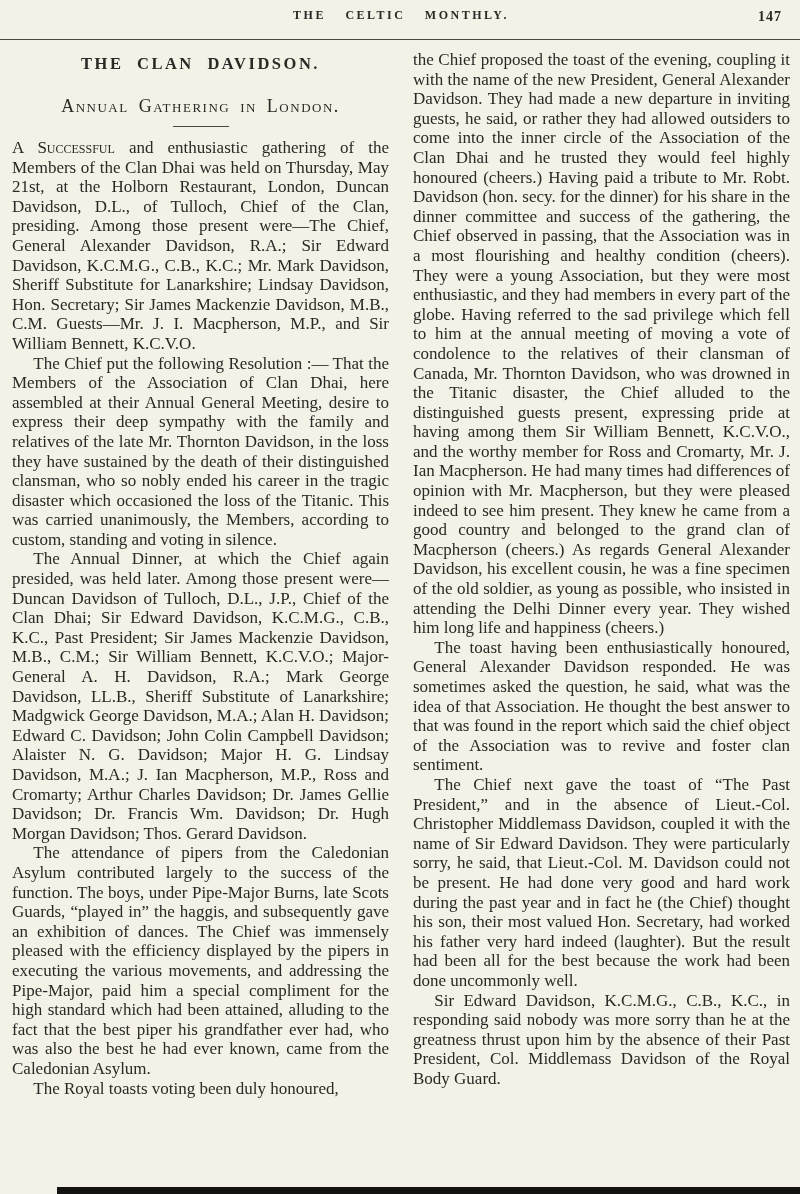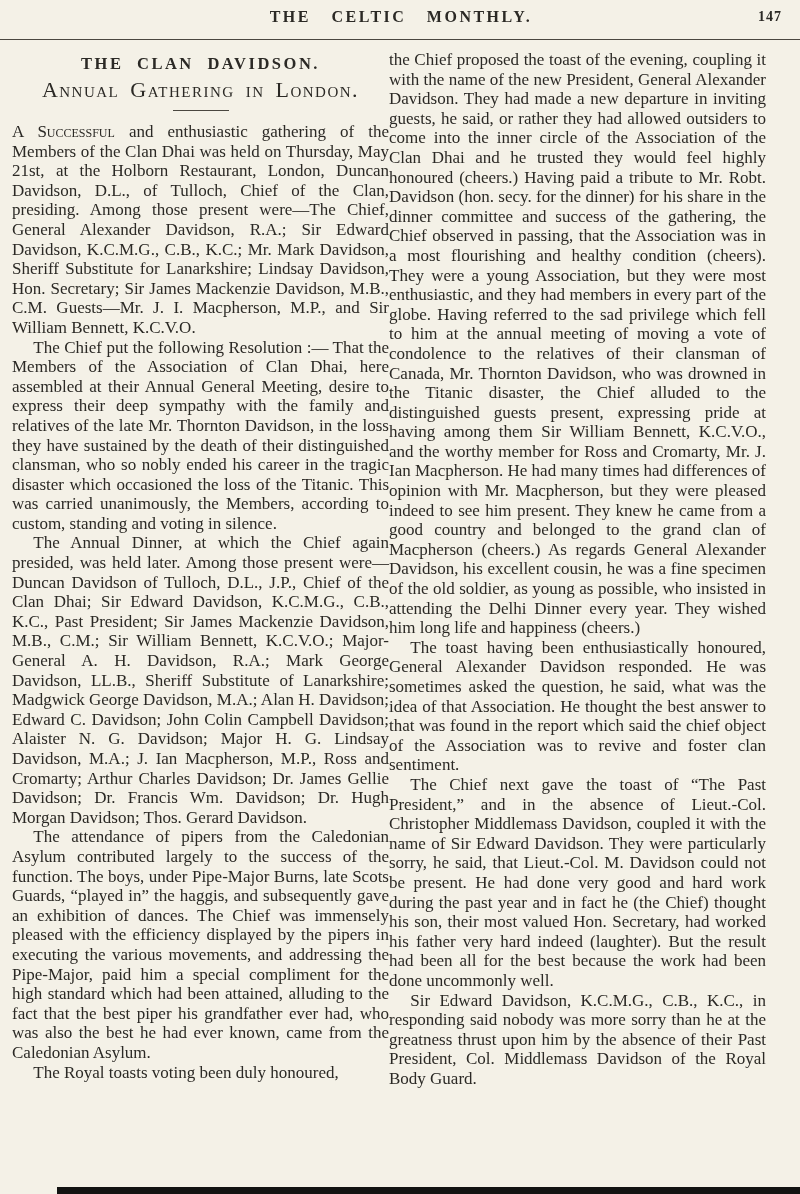--- a/index.html
+++ b/index.html
@@ -9,39 +9,39 @@
     color: #2b2925;
     font-family: "Liberation Serif", serif;
     position: relative;
     overflow: hidden;
   }
   .page { padding: 8px 10px 0 12px; position: relative; }
 
   .masthead { position: relative; height: 24px; }
   .journal-title {
     text-align: center;
-    font-size: 16px;
+    font-size: 12px;
     font-weight: bold;
     letter-spacing: 2.5px;
     word-spacing: 14px;
   }
   .page-number {
     position: absolute;
     right: 8px; top: 1px;
     font-size: 14px;
     font-weight: bold;
     letter-spacing: 1px;
   }
   .masthead-rule {
     border: none;
     border-top: 1.5px solid #4a4740;
     margin: 7px -10px 0 -12px;
   }
 
-  .columns { display: flex; margin-top: 10px; }
+  .columns { display: flex; gap: 24px; margin-top: 10px; }
   .col {
     width: 377px;
     flex: 0 0 377px;
     text-align: justify;
     font-size: 17px;
     line-height: 19.6px;
   }
 
   .article-title {
     text-align: center;
@@ -49,24 +49,24 @@
     font-weight: bold;
     letter-spacing: 2.5px;
     word-spacing: 7px;
     margin-top: 4px;
     line-height: 20px;
   }
   .article-subtitle {
     text-align: center;
     font-weight: normal;
     font-variant: small-caps;
-    font-size: 22px;
+    font-size: 18px;
     letter-spacing: 1.5px;
     word-spacing: 4px;
-    margin-top: 6px;
+    margin-top: 22px;
     line-height: 20px;
   }
   .title-rule {
     border: none;
     border-top: 1px solid #4a4740;
     width: 56px;
     margin: 10px auto 11px auto;
   }
 
   p { text-indent: 1.25em; }

